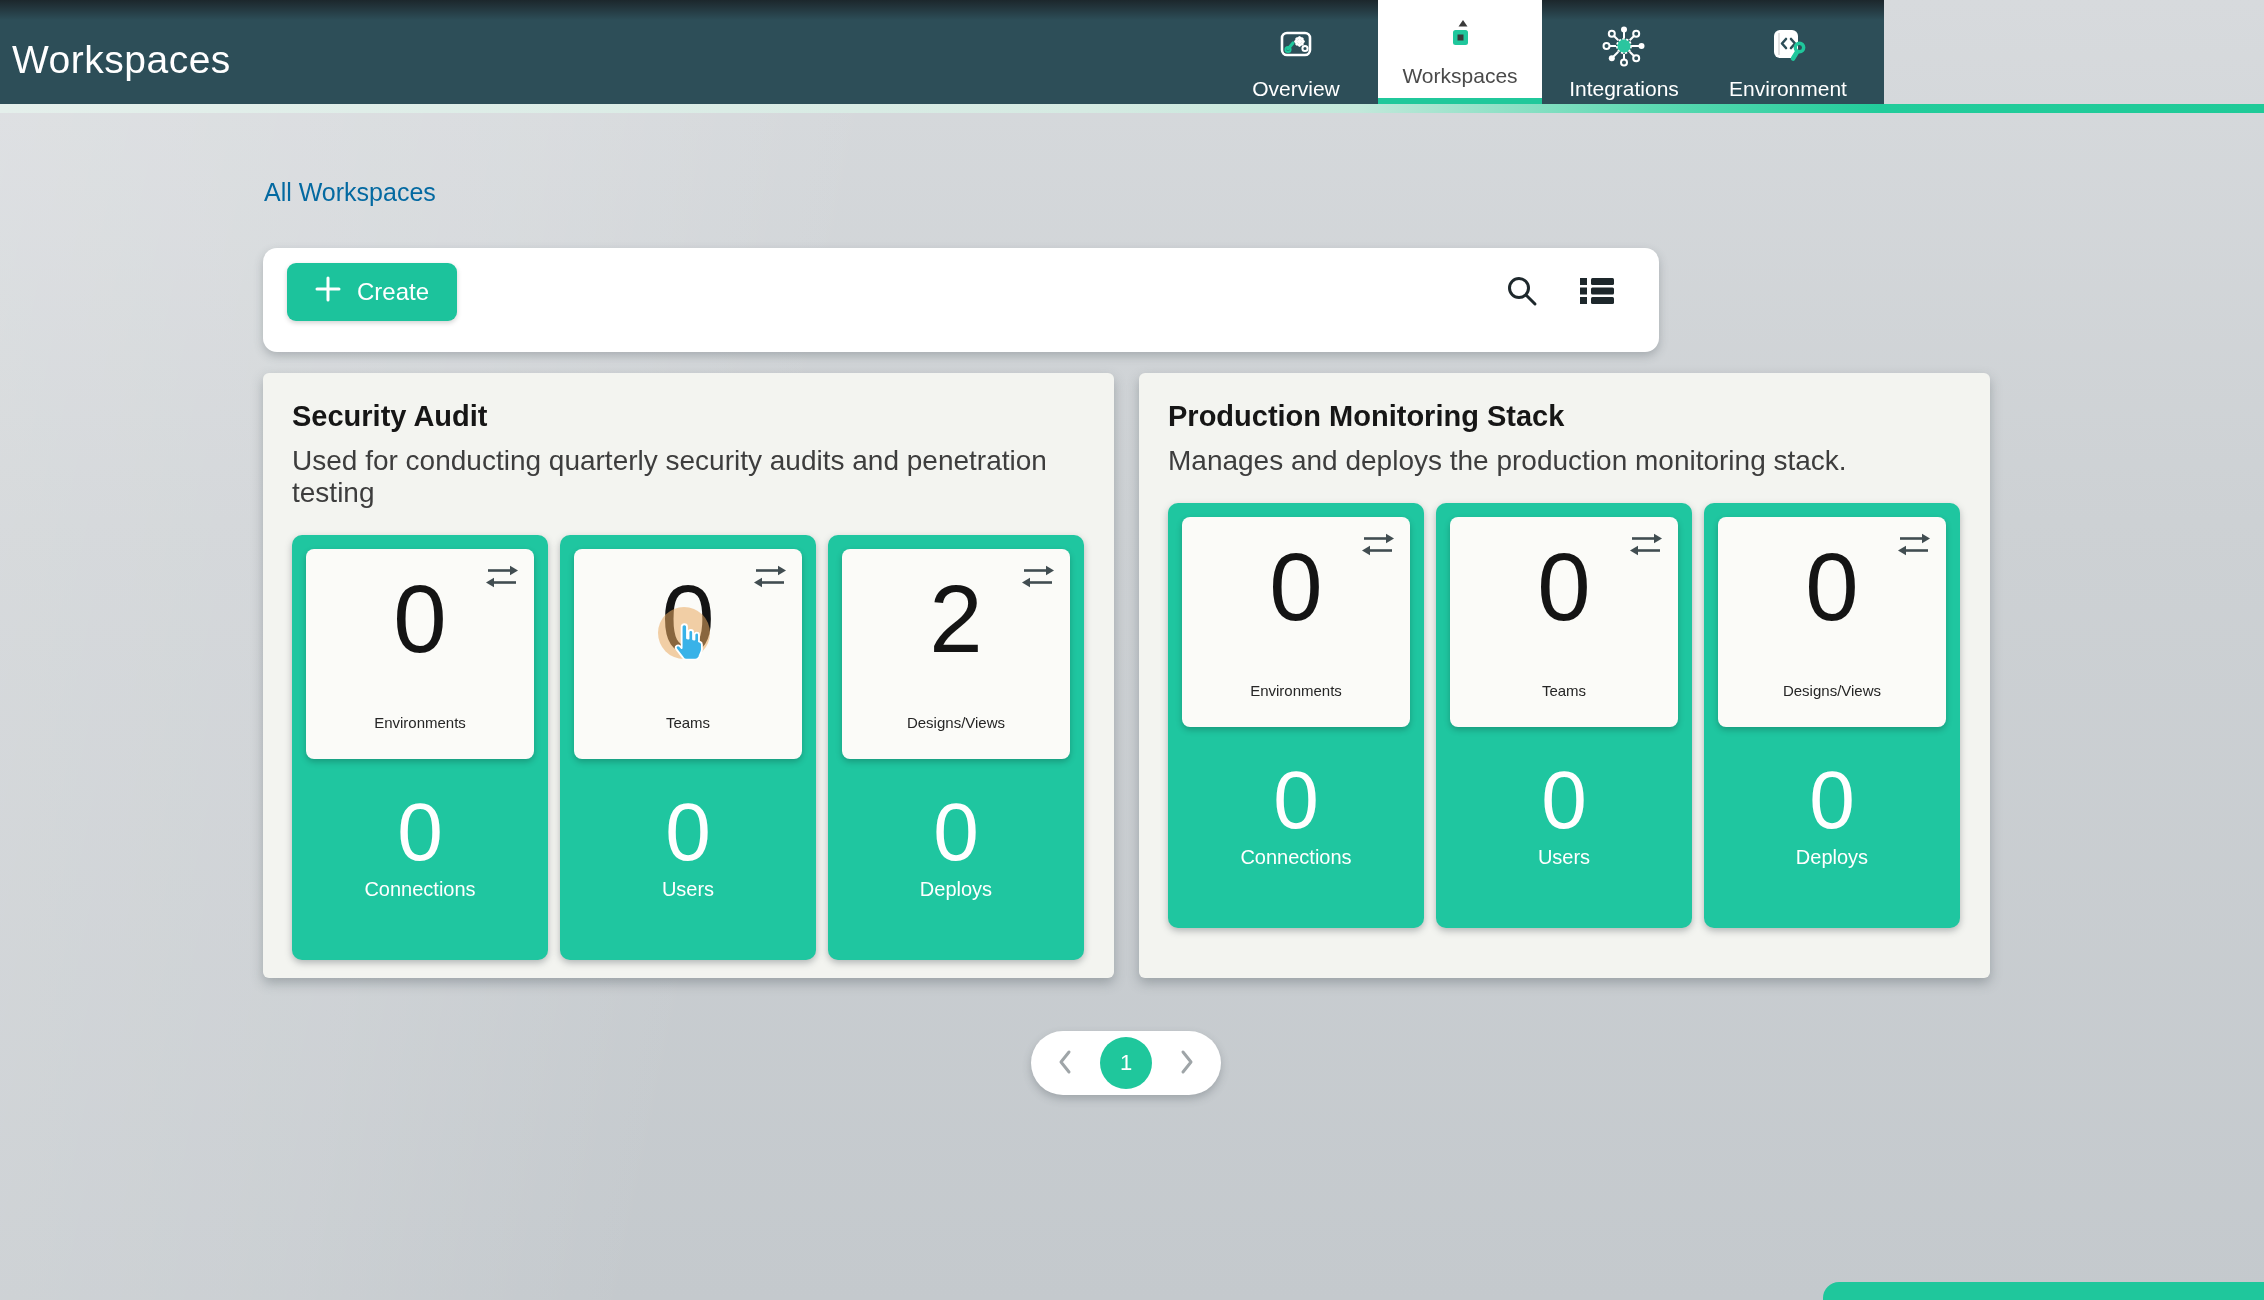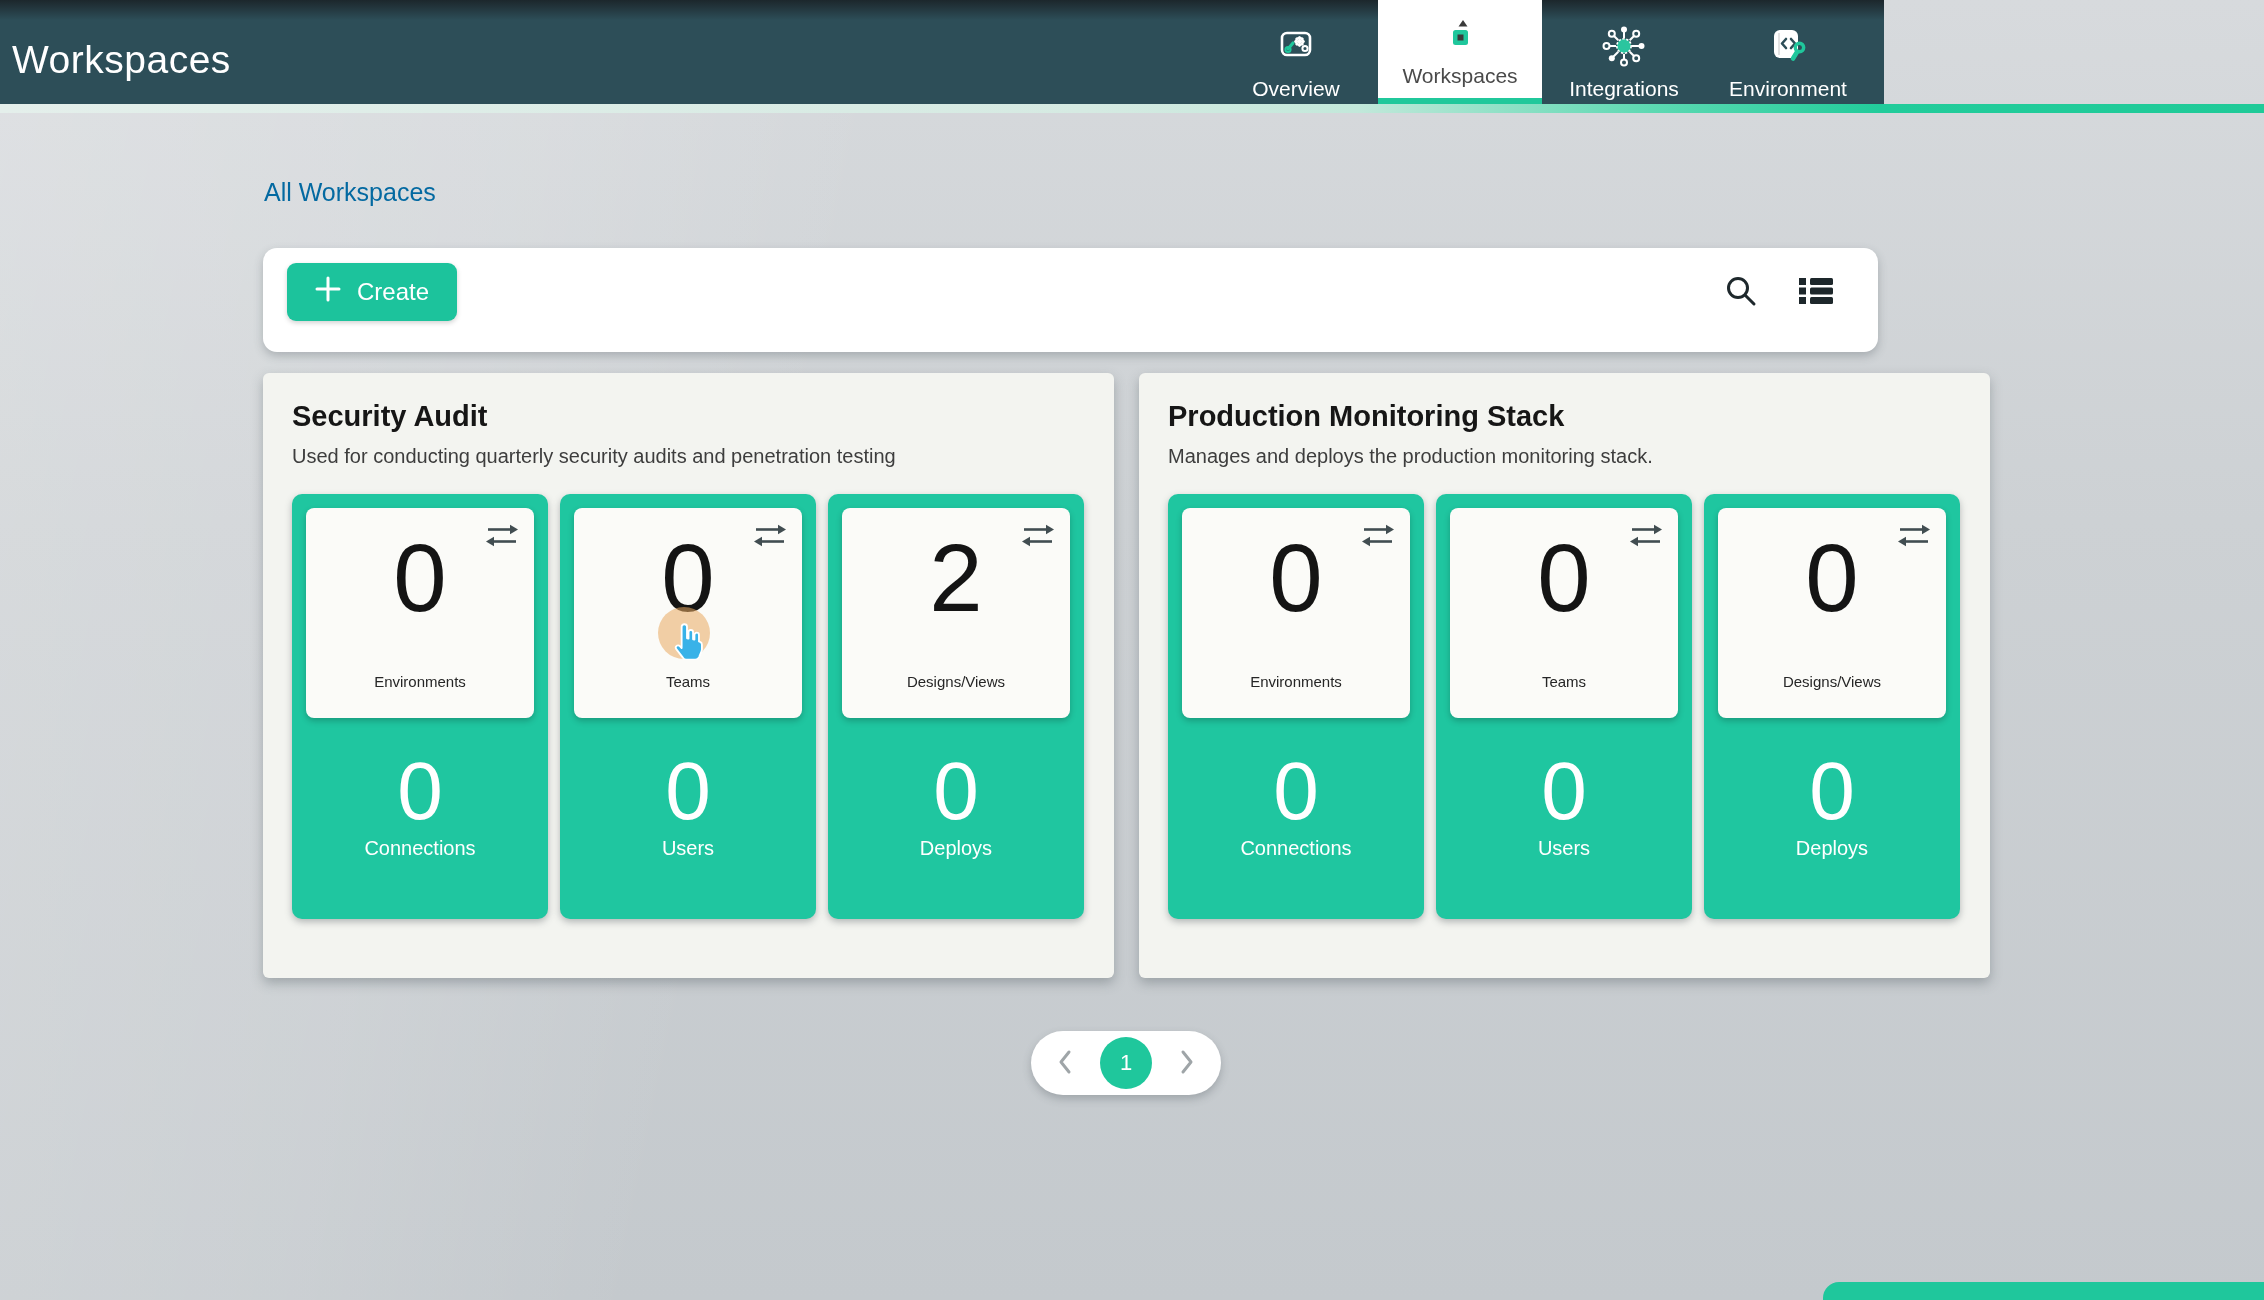--- a/index.html
+++ b/index.html
@@ -26,39 +26,39 @@
   .nav-tab.active{background:#ffffff;color:#4a4a4a;border-bottom:6px solid #20c89b;padding-top:0;}
   
   .accent-strip{
     position:absolute;left:0;top:104px;width:2264px;height:9px;z-index:4;
     background:linear-gradient(90deg,#e4efeb 0%,#d5eae2 48%,#c2e8da 60%,#5cd9b2 73%,#22cc9b 83%,#1fca98 100%);
   }
   
   .page-heading{position:absolute;left:264px;top:178px;font-size:25px;color:#0369a1;}
   
   .toolbar{
-    position:absolute;left:263px;top:248px;width:1615px;height:104px;background:#ffffff;
+    position:absolute;left:263px;top:248px;width:1396px;height:104px;background:#ffffff;
     border-radius:14px;box-shadow:0 4px 10px rgba(70,80,86,.30);
     display:flex;align-items:center;box-sizing:border-box;padding:0 40px 16px 24px;z-index:3;
   }
   .create-btn{
     width:170px;height:58px;border-radius:9px;border:none;background:#1cc39c;
     color:#fff;font-size:24px;font-family:inherit;display:flex;align-items:center;
     justify-content:center;gap:16px;cursor:pointer;box-shadow:0 2px 5px rgba(0,0,0,.18);
   }
   .toolbar-icons{margin-left:auto;display:flex;align-items:center;gap:32px;}
   .icon-btn{background:none;border:none;padding:4px;cursor:pointer;display:flex;align-items:center;}
   
   .cards-row{position:absolute;left:263px;top:373px;display:flex;gap:25px;z-index:2;}
   .ws-card{
     width:851px;height:605px;background:#f3f4f0;border-radius:6px;
     box-shadow:0 5px 12px rgba(70,80,86,.35);box-sizing:border-box;padding:28px 29px 0 29px;
   }
   .ws-title{font-size:29px;font-weight:600;color:#161616;line-height:1.1;}
-  .ws-desc{font-size:20px;color:#3d3d3d;margin-top:12px;}
+  .ws-desc{font-size:28px;color:#3d3d3d;margin-top:12px;}
   .tiles-row{display:flex;gap:12px;margin-top:26px;}
   .tile{
     width:256px;height:425px;background:#1fc6a0;border-radius:10px;position:relative;
     box-shadow:0 3px 7px rgba(60,70,75,.35);cursor:pointer;
   }
   .tile-top{
     position:absolute;left:14px;right:14px;top:14px;height:210px;background:#fbfbf8;
     border-radius:8px;box-shadow:0 3px 6px rgba(0,0,0,.22);
     display:flex;flex-direction:column;align-items:center;
   }

